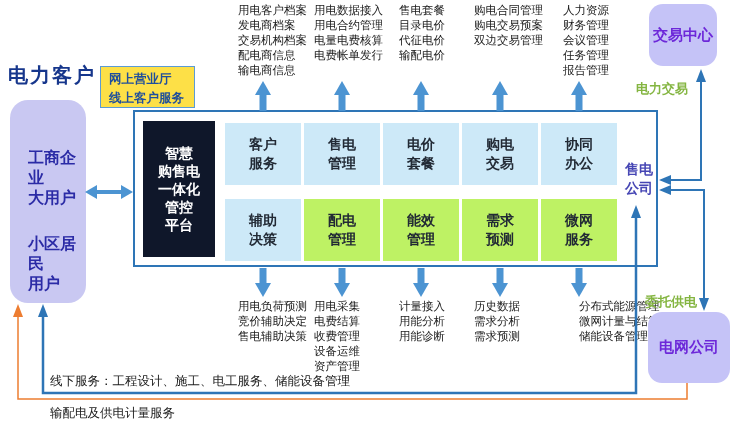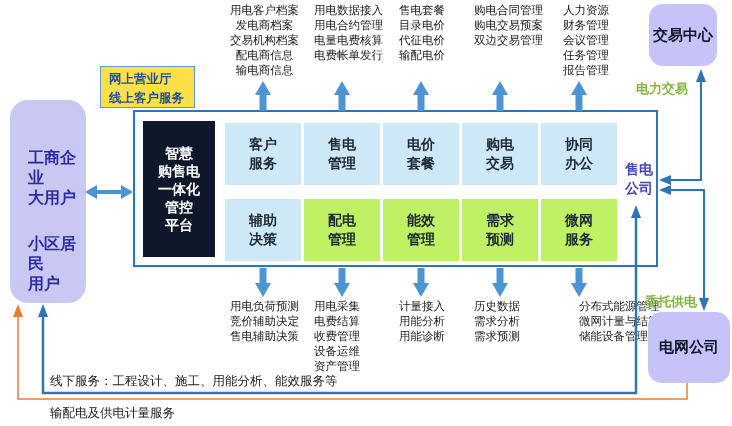--- a/index.html
+++ b/index.html
@@ -26,41 +26,42 @@
   .module { position:absolute; width:76px; height:62px; display:flex; align-items:center; justify-content:center; text-align:center; font-weight:bold; font-size:14px; line-height:19px; color:#222A35; white-space:pre-line; }
   .m-blue  { background:#CDE9F8; }
   .m-green { background:#bef264; }
   .r1 { top:123px;text-align:right; } .r2 { top:199px; }
   .c1 { left:225px; } .c2 { left:304px; } .c3 { left:383px; } .c4 { left:462px; } .c5 { left:541px; }
 
   .seller-label { left:620px; top:160px; width:38px; text-align:center; color:#4646B4; font-weight:bold; font-size:14px; line-height:19px; white-space:pre-line; }
 
   .ann { position:absolute; font-size:11.5px; line-height:15px; color:#1A1A1A; white-space:pre-line; }
   .ta { top:3px; } .ba { top:299px; }
-  .ax1 { left:230px;text-align:center; } .ax2 { left:314px; } .ax3 { left:399px; } .ax4 { left:474px; } .ax5t { left:563px; } .ax5b { left:579px; }
-
-  .round-entity { background:#C5C3F7; border-radius:14px; display:flex; align-items:center; justify-content:center; color:#0f172a; font-weight:bold; font-size:15px; }
+  .ax1 { left:238px; } .ax2 { left:314px; } .ax3 { left:399px; } .ax4 { left:474px; } .ax5t { left:563px; } .ax5b { left:579px; }
+
+  .round-entity { background:#C5C3F7; border-radius:14px; display:flex; align-items:center; justify-content:center; color:#6d28d9; font-weight:bold; font-size:15px; }
   .trading { left:649px; top:4px; width:68px; height:62px; }
   .grid { left:648px; top:312px; width:82px; height:71px; }
 
   .greenlabel { color:#84B541; font-weight:bold; font-size:13px; }
   .power-trade { left:636px; top:80px; }
   .entrusted { left:645px; top:293px; }
 
   .bottom-line-text { font-size:12.5px; color:#1A1A1A; }
   .offline { left:50px; top:373px; }
   .metering { left:50px; top:405px; }
 
   .svg-overlay { position:absolute; left:0; top:0; width:732px; height:426px; pointer-events:none; }
 </style>
 </head>
 <body>
 
 <div id="canvas">
 
+  <div class="abs main-title">电力客户</div>
 
   <div class="abs customer-box">
     <div class="customer-label g1">工商企业
 大用户</div>
     <div class="customer-label g2">小区居民
 用户</div>
   </div>
 
   <div class="abs servicebox online">网上营业厅
 线上客户服务</div>
@@ -136,21 +137,21 @@
 需求预测</div>
   <div class="ann ba ax5b">分布式能源管理
 微网计量与结算
 储能设备管理</div>
 
   <div class="abs round-entity trading">交易中心</div>
   <div class="abs round-entity grid">电网公司</div>
   <div class="abs greenlabel power-trade">电力交易</div>
   <div class="abs greenlabel entrusted">委托供电</div>
 
-  <div class="abs bottom-line-text offline">线下服务：工程设计、施工、用能分析、能效服务等</div>
+  <div class="abs bottom-line-text offline">线下服务：工程设计、施工、电工服务、储能设备管理</div>
   <div class="abs bottom-line-text metering">输配电及供电计量服务</div>
 
   <svg class="svg-overlay" viewBox="0 0 732 426" xmlns="http://www.w3.org/2000/svg">
 
     <g fill="#4C94D2">
       <rect x="259.5" y="94" width="7" height="17"></rect>
         <polygon points="255,95 271,95 263,81"></polygon>
       <rect x="338.5" y="94" width="7" height="17"></rect>
         <polygon points="334,95 350,95 342,81"></polygon>
       <rect x="417.5" y="94" width="7" height="17"></rect>

